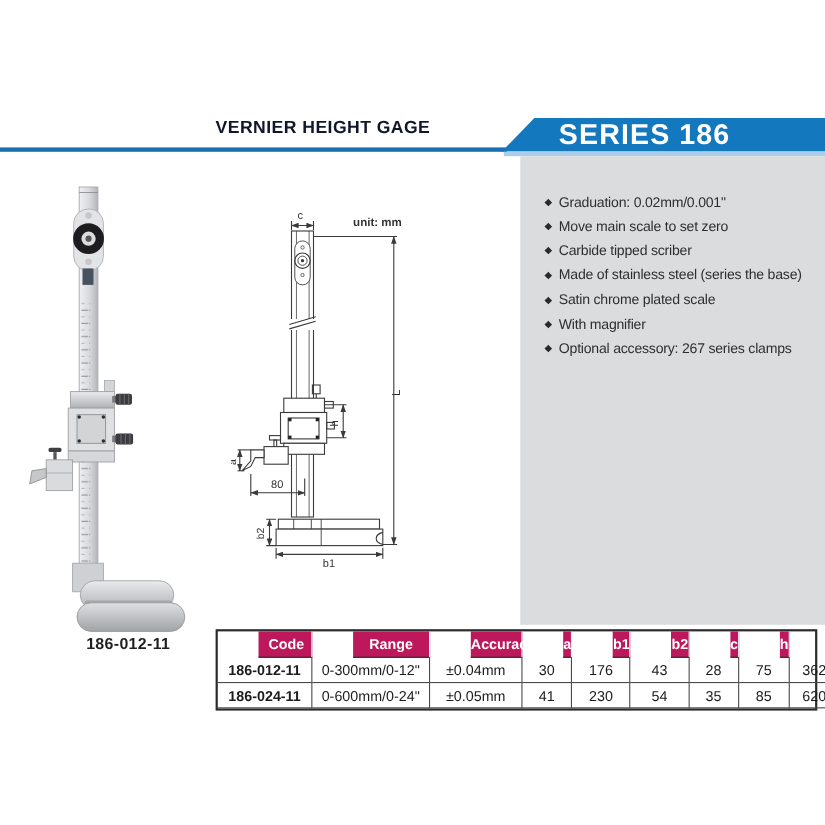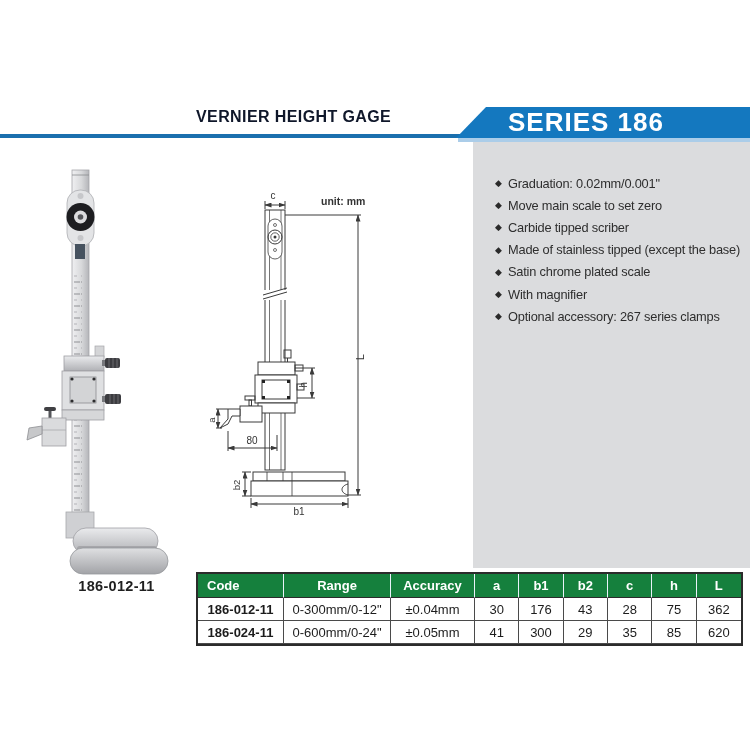--- a/index.html
+++ b/index.html
@@ -30,22 +30,22 @@
                    font-size:14.5px; font-weight:bold; color:#1f1f1f; letter-spacing:.3px; }
 
   
   .diagram-wrap { position:absolute; left:210px; top:185px; width:208px; height:335px; }
   .diagram-wrap text { font-family:"Liberation Sans", sans-serif; fill:#333; }
 
   
   .spec-table { position:absolute; left:196px; top:572px; width:547px;
                 display:grid; grid-template-columns:86px 107px 84px repeat(6,1fr);
                 border:2px solid #2b2b2b; background:#fff; font-size:13px; }
-  .th { background:#15803d; color:#fff; font-weight:bold; height:24px; line-height:24px;
-        text-align:center; border-right:1px solid #eaf2fa; border-bottom:1px solid #2b2b2b; }
+  .th { background:#be185d; color:#fff; font-weight:bold; height:24px; line-height:24px;
+        text-align:center; border-right:1px solid #eaf2fa; border-bottom:1px solid #2b2b2b;margin-left:37px; }
   .th.first { text-align:left; padding-left:9px; }
   .th:nth-child(9n) { border-right:none; }
   .td { height:23px; line-height:23px; text-align:center; color:#1c1c1c;
         border-right:1px solid #4a4a4a; border-bottom:1px solid #4a4a4a; }
   .td.code { font-weight:bold; }
   .td.last { border-right:none; }
 </style>
 </head>
 <body>
 
@@ -67,21 +67,21 @@
     <div class="feature-item">
       <span class="bullet">◆</span>
       <span class="ftext">Move main scale to set zero</span>
     </div>
     <div class="feature-item">
       <span class="bullet">◆</span>
       <span class="ftext">Carbide tipped scriber</span>
     </div>
     <div class="feature-item">
       <span class="bullet">◆</span>
-      <span class="ftext">Made of stainless tipped (except the base)</span>
+      <span class="ftext">Made of stainless steel (series the base)</span>
     </div>
     <div class="feature-item">
       <span class="bullet">◆</span>
       <span class="ftext">Satin chrome plated scale</span>
     </div>
     <div class="feature-item">
       <span class="bullet">◆</span>
       <span class="ftext">With magnifier</span>
     </div>
     <div class="feature-item">
@@ -266,20 +266,20 @@
     <div class="td row-a">176</div>
     <div class="td row-a">43</div>
     <div class="td row-a">28</div>
     <div class="td row-a">75</div>
     <div class="td row-a last">362</div>
 
     <div class="td code row-b">186-024-11</div>
     <div class="td row-b">0-600mm/0-24"</div>
     <div class="td row-b">±0.05mm</div>
     <div class="td row-b">41</div>
-    <div class="td row-b">300</div>
-    <div class="td row-b">29</div>
+    <div class="td row-b">230</div>
+    <div class="td row-b">54</div>
     <div class="td row-b">35</div>
     <div class="td row-b">85</div>
     <div class="td row-b last">620</div>
   </div>
 
 </div>
 
 </body></html>

